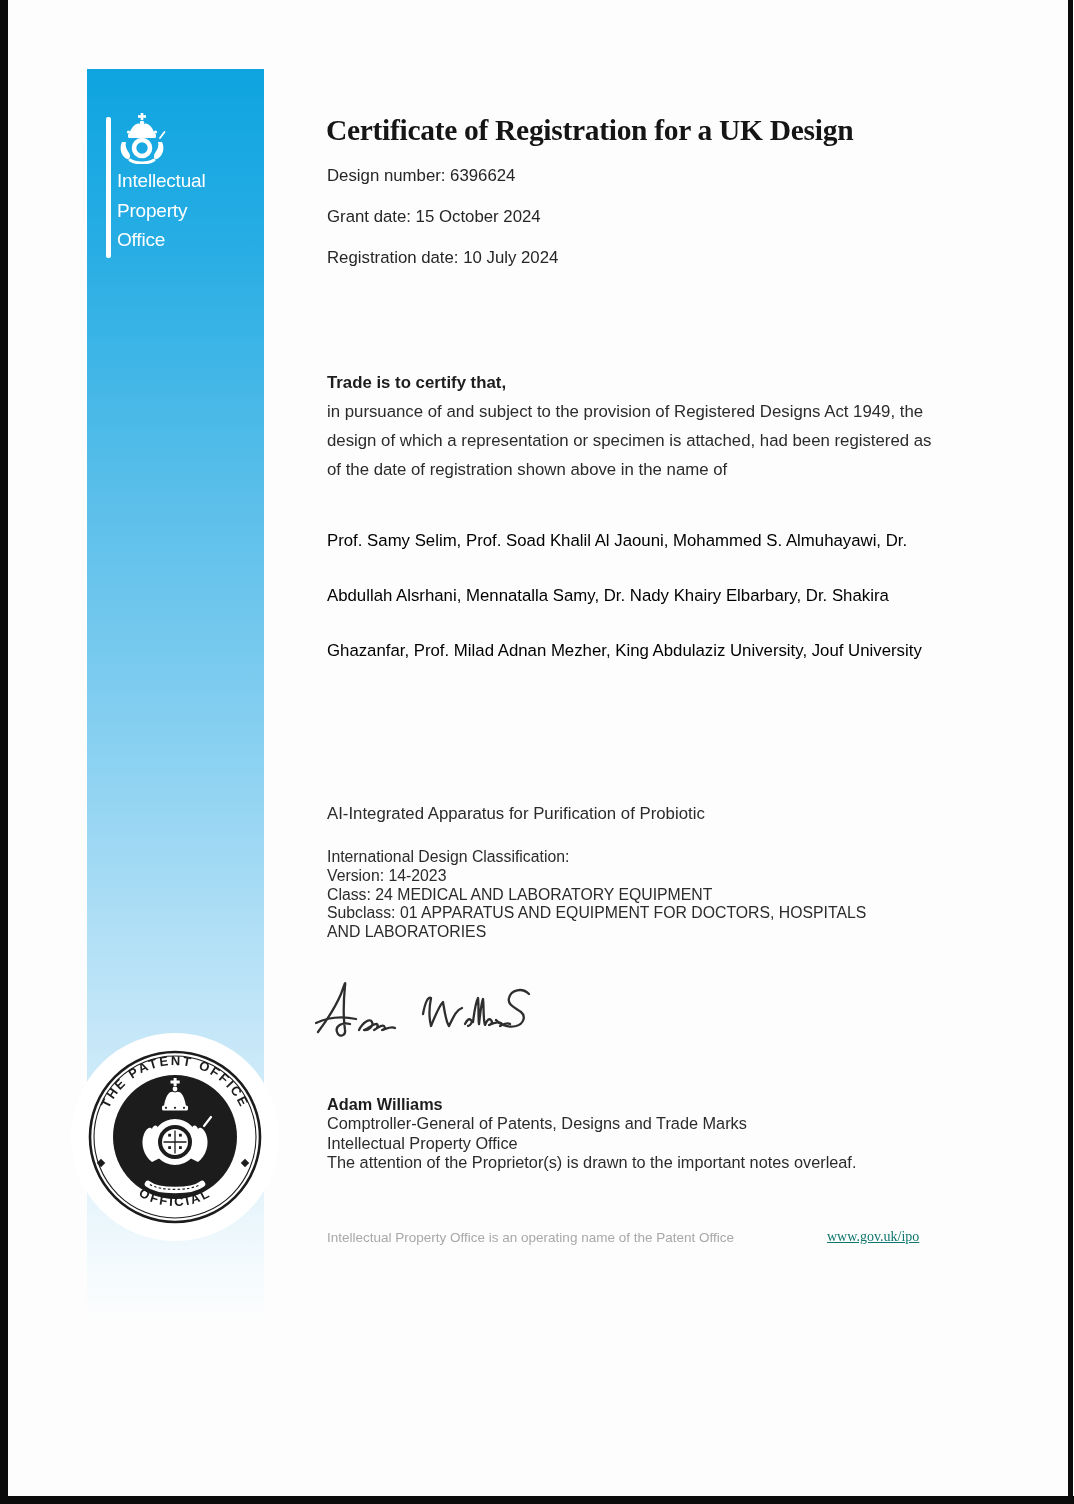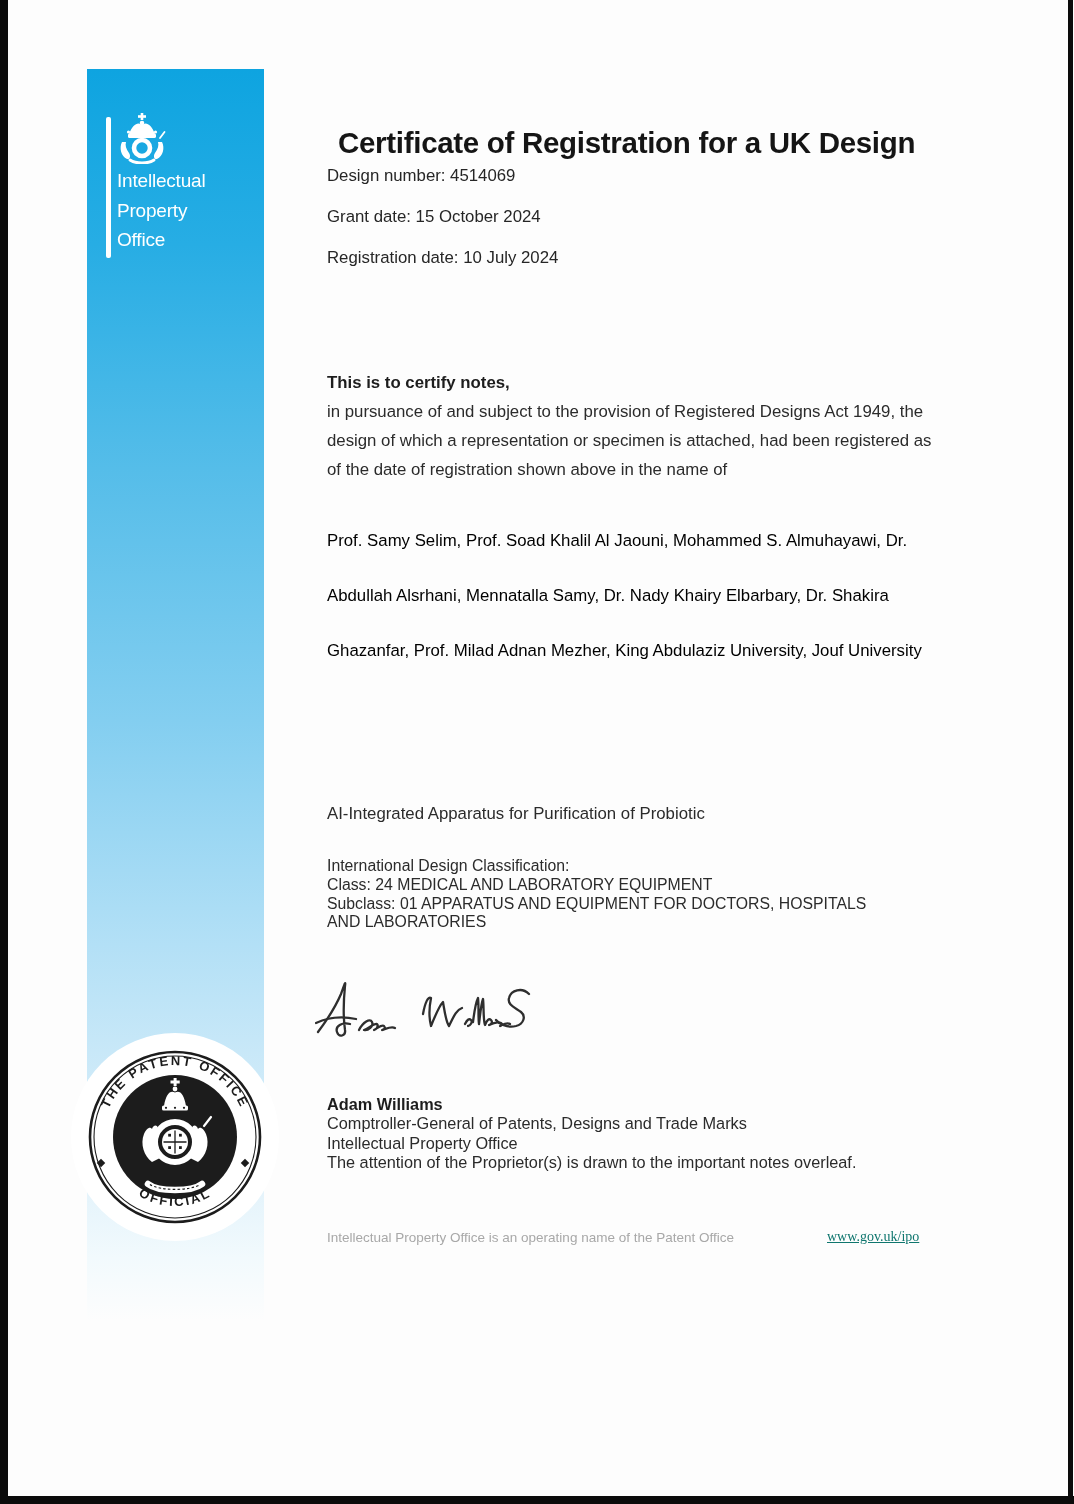--- a/index.html
+++ b/index.html
@@ -24,39 +24,39 @@
   }
   .logo-accent{position:absolute;left:106px;top:117px;width:4.5px;height:141px;background:#ffffff;border-radius:2px;}
   .logo-crown{position:absolute;left:116px;top:112px;width:52px;height:52px;}
   .wordmark{
     position:absolute;left:117px;top:166px;color:#ffffff;
     font-size:19px;line-height:29.5px;font-weight:400;letter-spacing:-0.2px;
   }
 
   
   .title{
-    position:absolute;left:322px;top:110px;margin:16px;
-    font-size:29.5px;font-weight:700;color:#151515;letter-spacing:-0.3px;white-space:nowrap;
+    position:absolute;left:322px;top:110px;margin:4px;
+    font-size:29.5px;font-weight:700;color:#151515;letter-spacing:-0.3px;white-space:nowrap;font-family:Liberation Serif, serif;
   }
   .meta-line{position:absolute;left:327px;font-size:16.8px;color:#262626;white-space:nowrap;}
   .meta-1{top:166px;} .meta-2{top:207px;} .meta-3{top:248px;}
 
   
   .certify{position:absolute;left:327px;top:368px;font-size:16.8px;line-height:29px;color:#2b2b2b;}
   .certify .h{font-weight:700;color:#1d1d1d;}
   .certify div{white-space:nowrap;}
 
   
   .names-line{position:absolute;left:327px;font-size:16.8px;color:#000000;white-space:nowrap;}
   .names-1{top:531px;} .names-2{top:586px;} .names-3{top:641px;}
 
   .respect{position:absolute;left:327px;top:722px;font-size:16.8px;color:#2b2b2b;white-space:nowrap;}
   .design-title{position:absolute;left:327px;top:804px;font-size:16.8px;color:#2b2b2b;white-space:nowrap;}
 
-  .clsf{position:absolute;left:327px;top:848px;font-size:15.8px;line-height:18.8px;color:#2b2b2b;margin-top:9px;}
+  .clsf{position:absolute;left:327px;top:848px;font-size:15.8px;line-height:18.8px;color:#2b2b2b;}
   .clsf div{white-space:nowrap;}
 
   
   .sig{position:absolute;left:315px;top:972px;width:218px;height:76px;}
 
   
   .officer{position:absolute;left:327px;top:1075px;font-size:16.3px;line-height:19.3px;color:#2b2b2b;}
   .officer .nm{font-weight:700;color:#1d1d1d;margin-top:20px;}
   .officer div{white-space:nowrap;}
 
@@ -100,39 +100,40 @@
   </svg>
 
   <div class="wordmark">
     <div>Intellectual</div>
     <div>Property</div>
     <div>Office</div>
   </div>
 
   <h1 class="title">Certificate of Registration for a UK Design</h1>
 
-  <div class="meta-line meta-1">Design number: 4514069</div>
+  <div class="meta-line meta-1">Design number: 6396624</div>
   <div class="meta-line meta-2">Grant date: 15 October 2024</div>
   <div class="meta-line meta-3">Registration date: 10 July 2024</div>
 
   <div class="certify">
-    <div class="h">This is to certify notes,</div>
+    <div class="h">Trade is to certify that,</div>
     <div>in pursuance of and subject to the provision of Registered Designs Act 1949, the</div>
     <div>design of which a representation or specimen is attached, had been registered as</div>
     <div>of the date of registration shown above in the name of</div>
   </div>
 
   <div class="names-line names-1">Prof. Samy Selim, Prof. Soad Khalil Al Jaouni, Mohammed S. Almuhayawi, Dr.</div>
   <div class="names-line names-2">Abdullah Alsrhani, Mennatalla Samy, Dr. Nady Khairy Elbarbary, Dr. Shakira</div>
   <div class="names-line names-3">Ghazanfar, Prof. Milad Adnan Mezher, King Abdulaziz University, Jouf University</div>
 
   <div class="design-title">AI-Integrated Apparatus for Purification of Probiotic</div>
 
   <div class="clsf">
     <div>International Design Classification:</div>
+    <div>Version: 14-2023</div>
     <div>Class: 24 MEDICAL AND LABORATORY EQUIPMENT</div>
     <div>Subclass: 01 APPARATUS AND EQUIPMENT FOR DOCTORS, HOSPITALS</div>
     <div>AND LABORATORIES</div>
   </div>
 
   <svg class="sig" viewBox="0 0 218 76" aria-hidden="true">
     <g fill="none" stroke="#2e2e2e" stroke-width="2.3" stroke-linecap="round" stroke-linejoin="round">
       <path d="M3,60 C12,48 20,36 26,22 C29,14 31,7 30,14 C29,24 28,44 30,58 C31,64 24,66 22,60 C20,54 27,50 35,52"></path>
       <path d="M1,51 C14,45 27,44 41,47"></path>
       <path d="M44,58 C48,50 55,46 57,50 C59,54 53,59 49,58 C53,57 59,51 62,52 C64,54 61,58 59,58 C63,56 67,52 69,54 C71,56 69,58 67,58 C71,57 76,54 80,56"></path>

